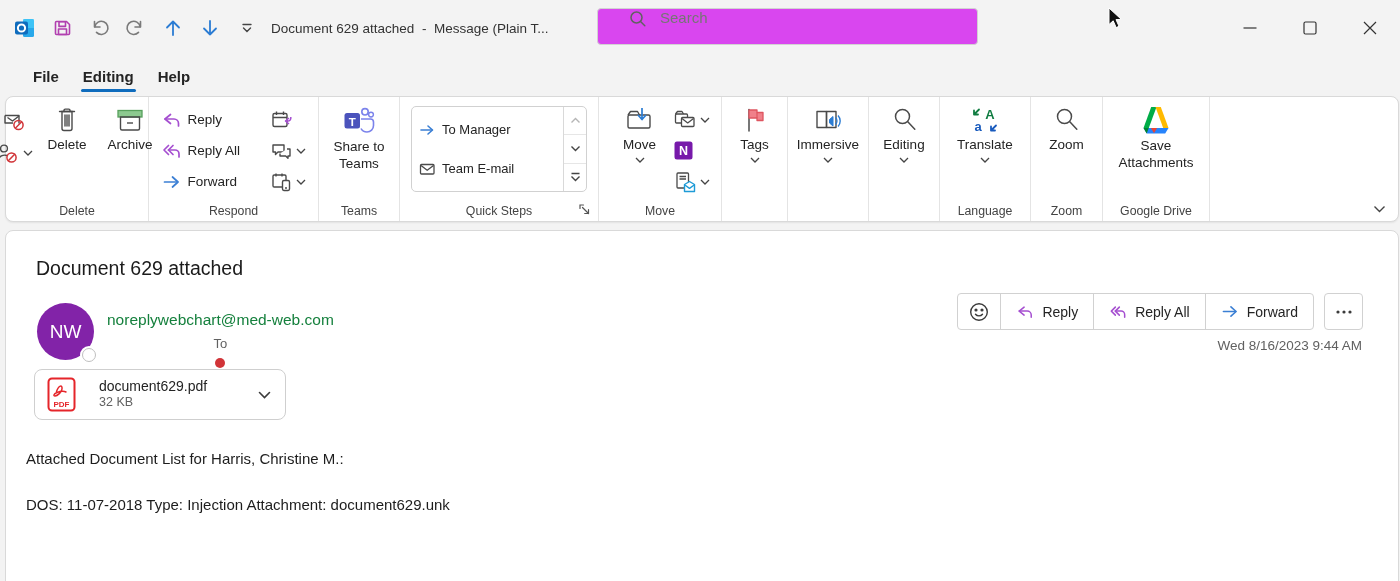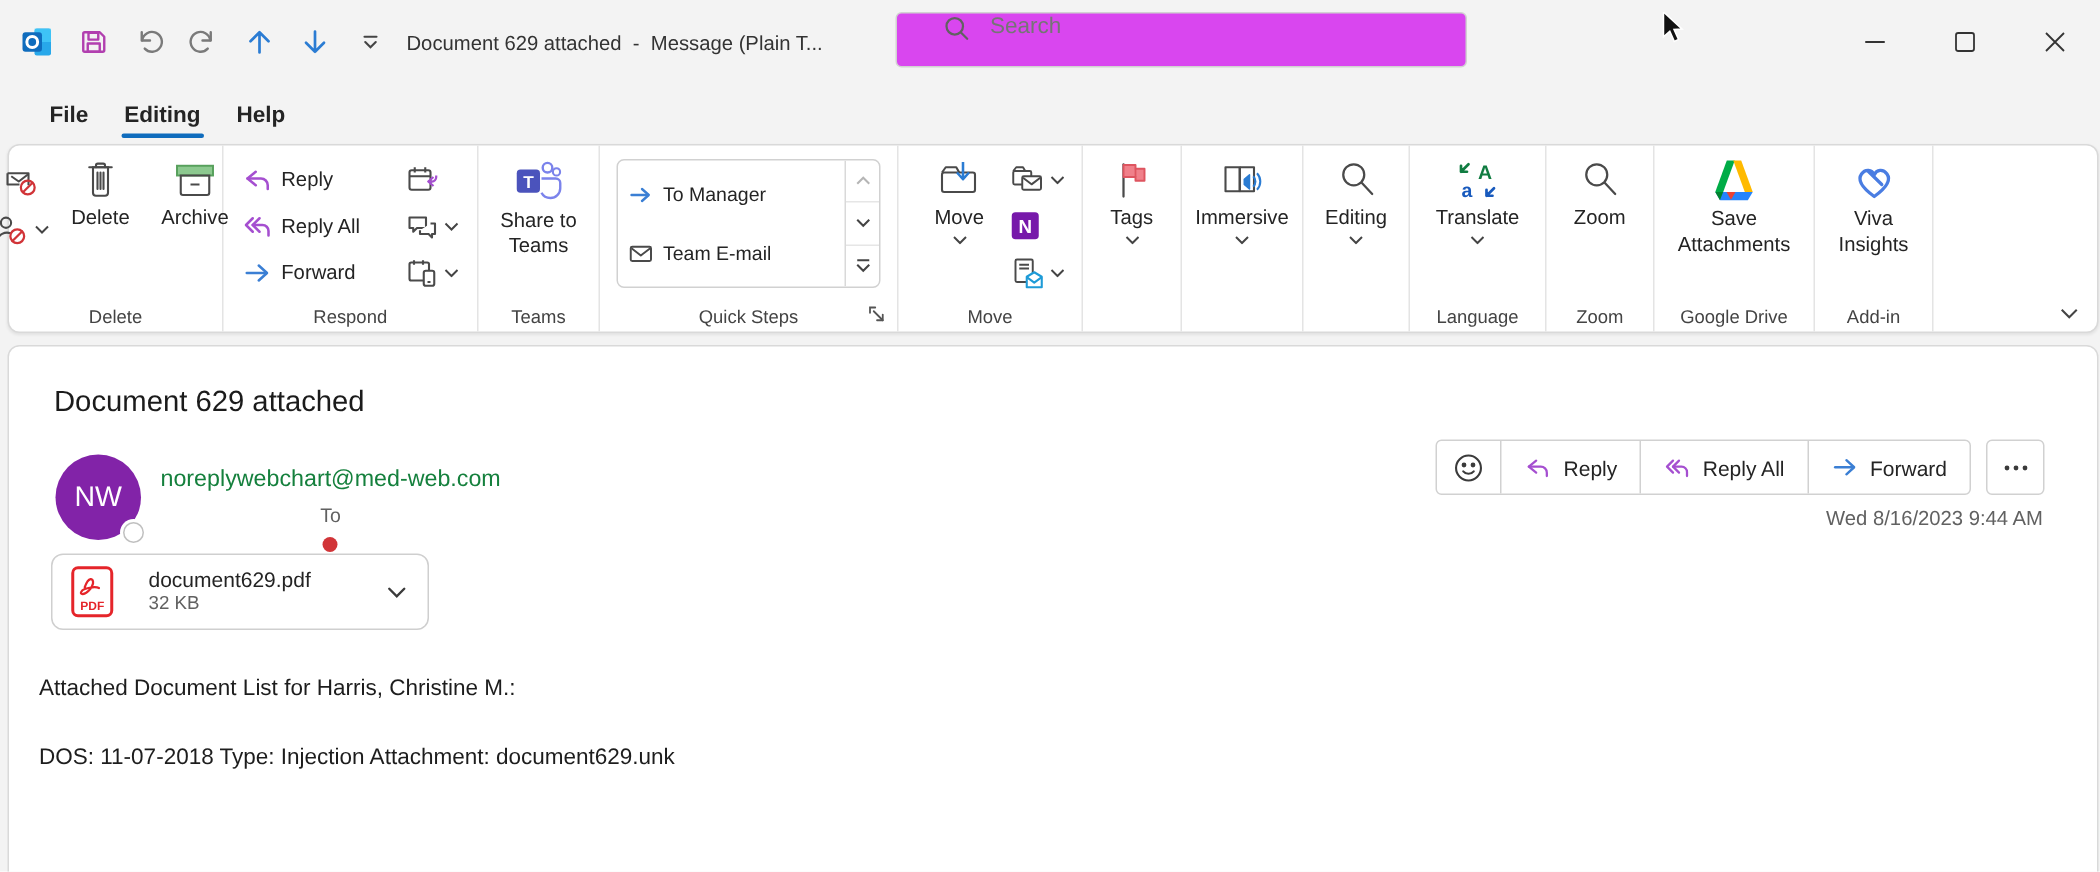--- a/index.html
+++ b/index.html
@@ -512,34 +512,20 @@
               <polygon fill="#ea4335" points="11,22 17,22 14,27.2"></polygon>
               <polygon fill="#00832d" points="3.5,22 8.8,22 6.6,27.5"></polygon>
             </svg>
         </span>
         <span class="rlabel">Save Attachments</span>
       </button>
     </div>
     <span class="glabel">Google Drive</span>
   </div>
 
-  <div class="grp g-viva">
-    <div class="grp-c">
-      <button class="rbig" style="width:62px">
-        <span>
-          <svg width="31" height="29" viewBox="0 0 31 29" fill="none" stroke="#4a7de2" stroke-width="2.2" stroke-linejoin="round" stroke-linecap="round">
-              <path d="M15.5 25 C6.5 18.5 4.5 13.5 7 10 C9.5 6.5 14 7 15.5 10.5 C17 7 21.5 6.5 24 10 C26.5 13.5 24.5 18.5 15.5 25 Z"></path>
-              <path d="M11.5 8.2 L20.5 17"></path>
-            </svg>
-        </span>
-        <span class="rlabel">Viva Insights</span>
-      </button>
-    </div>
-    <span class="glabel">Add-in</span>
-  </div>
 
   <div class="grp g-end">
     <button class="collapse-btn">
       <svg width="13" height="8" viewBox="0 0 13 8" fill="none" stroke="#444" stroke-width="1.4">
           <path d="M1.5 1.5 l5 5 5-5"></path>
         </svg>
     </button>
   </div>
 </div>
 

